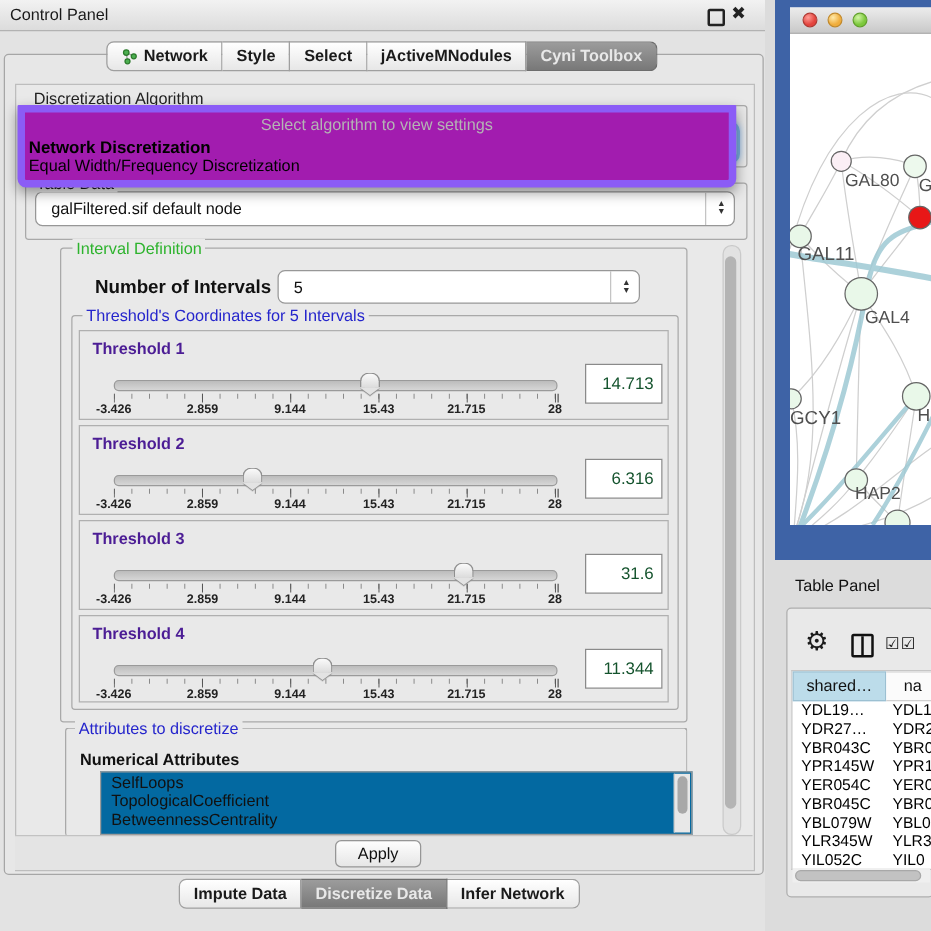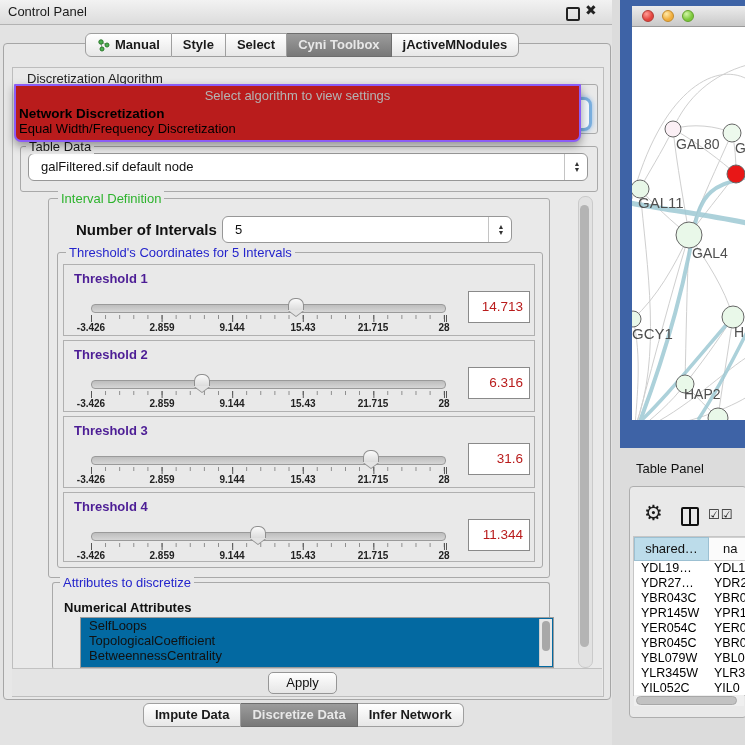--- a/index.html
+++ b/index.html
@@ -28,21 +28,21 @@
   
   .group{border:1px solid #a9a9a9;border-radius:3px;}
   .glabel{font-size:13px;background:#e9e9e9;padding:0 3px;white-space:nowrap;z-index:3;}
   .green{color:#2db32d;}
   .blue{color:#2525cc;}
   
   #algo-group{left:20px;top:84px;width:576px;height:48px;}
   #algo-label{left:24px;top:71px;color:#222;}
   #algo-combo{left:28px;top:97px;width:558px;height:28px;border:3px solid #79aede;border-radius:8px;
     background:#f4f9fd;box-shadow:0 0 5px #8ab8e8;z-index:1;}
-  #popup{left:14px;top:84px;width:563px;height:54px;background:#b91c1c;border:2px solid #8b5cf6;
+  #popup{left:14px;top:84px;width:563px;height:54px;background:#a21caf;border:6px solid #8b5cf6;
     border-radius:1px 1px 7px 7px;box-shadow:0 4px 10px rgba(0,0,0,.38);z-index:10;}
   #popup .ph{width:100%;text-align:center;top:2px;font-size:13px;color:#b4b4b4;}
   #popup .op1{left:3px;top:20px;font-size:13.5px;font-weight:bold;color:#000;}
   #popup .op2{left:3px;top:35px;font-size:13px;color:#000;}
   
   #td-group{left:20px;top:146px;width:576px;height:44px;}
   #td-label{left:26px;top:139px;color:#1a1a1a;}
   .combo{background:#fff;border:1px solid #979797;border-radius:6px;font-size:13px;color:#111;}
   .combo .cv{left:12px;top:0;white-space:nowrap;}
   .stepper{right:4px;top:0;height:100%;display:flex;flex-direction:column;justify-content:center;
@@ -64,21 +64,21 @@
   .thumb{top:33px;width:14px;height:11px;background:linear-gradient(#fafafa,#dcdcdc);
     border:1px solid #8f8f8f;border-bottom:none;border-radius:7px 7px 0 0;z-index:2;}
   .thumb::after{content:"";position:absolute;left:-1px;top:11px;width:0;height:0;
     border-left:8px solid transparent;border-right:8px solid transparent;border-top:6px solid #e3e3e3;
     filter:drop-shadow(0 1px 0 #8f8f8f);}
   .ticks{left:27px;top:50px;width:355px;height:7px;
     background-image:linear-gradient(90deg,#555 1px,transparent 1px),linear-gradient(90deg,#888 1px,transparent 1px);
     background-size:70.6px 7px,14.12px 4px;background-repeat:repeat-x;border-right:1px solid #555;}
   .tick-lab{top:57px;transform:translateX(-50%);font-size:10px;font-weight:bold;color:#222;white-space:nowrap;}
   .vbox{left:404px;top:26px;width:54px;height:30px;background:#fff;border:1px solid #8a8a8a;
-    font-size:13.5px;color:#b91c1c;line-height:30px;text-align:right;padding-right:6px;}
+    font-size:13.5px;color:#14532d;line-height:30px;text-align:right;padding-right:6px;}
   
   #attr-group{left:52px;top:582px;width:496px;height:86px;border-bottom:none;}
   #attr-label{left:60px;top:575px;}
   #num-attr{left:64px;top:600px;font-size:13px;font-weight:bold;color:#111;}
   #attr-list{left:80px;top:617px;width:472px;height:49px;background:#0369a1;border:1px solid #9b9b9b;overflow:hidden;}
   #attr-list .item{font-size:13px;color:#111;padding-left:8px;line-height:15px;}
   #attr-scroll{right:1px;top:1px;width:12px;height:47px;background:#e8e8e8;border-left:1px solid #cfcfcf;}
   #attr-thumb{left:2px;top:2px;width:8px;height:30px;background:#a8a8a8;border-radius:4px;}
   
   #apply-band{left:12px;top:668px;width:590px;height:27px;background:#e4e4e4;border-top:1px solid #c2c2c2;}
@@ -131,33 +131,33 @@
 
 <div class="abs tabrow" id="top-tabs">
   <div class="tab">
     <svg width="13" height="13" viewBox="0 0 13 13">
       <line x1="4" y1="3" x2="10" y2="6" stroke="#999" stroke-width="1"></line>
       <line x1="4" y1="3" x2="5" y2="10" stroke="#999" stroke-width="1"></line>
       <circle cx="4" cy="3" r="2.2" fill="#4caf50" stroke="#2c7a2c"></circle>
       <circle cx="10" cy="6" r="2" fill="#4caf50" stroke="#2c7a2c"></circle>
       <circle cx="5" cy="10" r="2" fill="#4caf50" stroke="#2c7a2c"></circle>
     </svg>
-    <span>Manual</span>
+    <span>Network</span>
   </div>
   <div class="tab">
       <span>Style</span>
     </div>
   <div class="tab">
       <span>Select</span>
+    </div>
+  <div class="tab">
+      <span>jActiveMNodules</span>
     </div>
   <div class="tab sel">
       <span>Cyni Toolbox</span>
-    </div>
-  <div class="tab">
-      <span>jActiveMNodules</span>
     </div>
 </div>
 
 <div class="abs group" id="algo-group"></div>
 <div class="abs glabel" id="algo-label">Discretization Algorithm</div>
 <div class="abs" id="algo-combo"></div>
 
 <div class="abs" id="popup">
   <div class="abs ph">Select algorithm to view settings</div>
   <div class="abs op1">Network Discretization</div>

